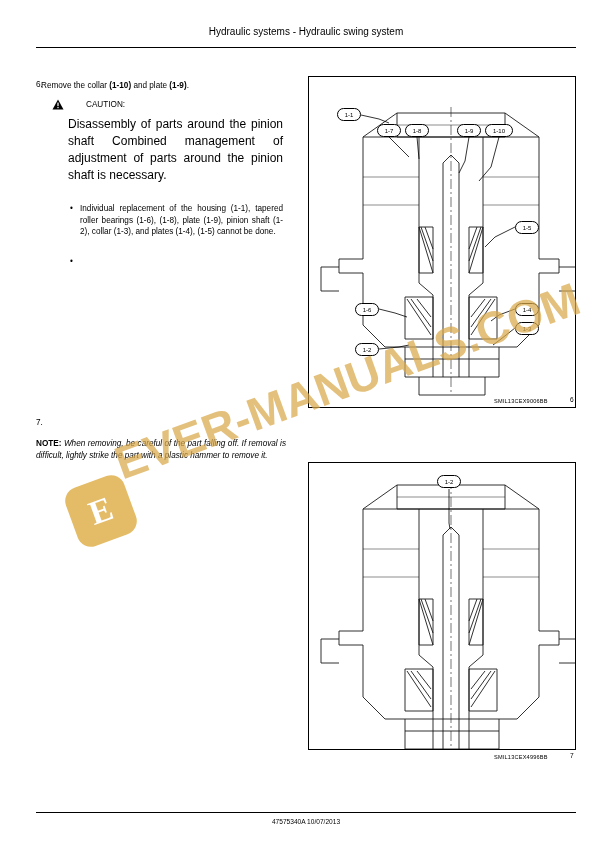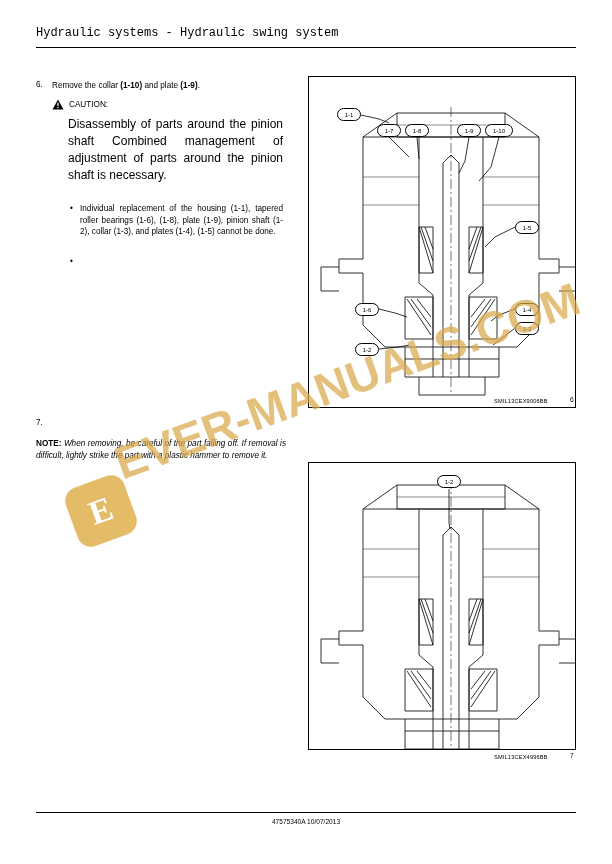--- a/index.html
+++ b/index.html
@@ -21,24 +21,23 @@
     width: 612px;
     height: 864px;
   }
 
   
   .header {
     position: absolute;
     left: 36px;
     top: 26px;
     width: 540px;
-    text-align: left;
-    font-size: 12px;
-    color: #000;
-    font-family: Liberation Mono, monospace;
+    text-align: center;
+    font-size: 10px;
+    color: #000;
   }
   .header-rule {
     position: absolute;
     left: 36px;
     top: 47px;
     width: 540px;
     height: 1px;
     background: #000;
   }
 
@@ -79,21 +78,21 @@
     line-height: 1.35;
   }
   .b { font-weight: bold; }
 
   .caution-row {
     position: absolute;
     left: 52px;
     top: 99px;
     display: flex;
     align-items: center;
-    gap: 5px;
+    gap: 22px;
   }
   .caution-label {
     font-size: 8.2px;
   }
   .warn-icon {
     width: 12px;
     height: 11px;
     position: relative;
     display: inline-block;
   }
@@ -209,21 +208,21 @@
 </style>
 </head>
 <body>
 
 <div class="page">
 
   <div class="header">Hydraulic systems - Hydraulic swing system</div>
   <div class="header-rule"></div>
 
   <div class="step-num" style="left:36px; top:80px;">6.</div>
-  <div class="step-text" style="left:52px; top:80px; width:230px;">Remove the collar <span class="b">(1-10)</span> and plate <span class="b">(1-9)</span>.</div>
+  <div class="step-text" style="left:41px; top:80px; width:230px;">Remove the collar <span class="b">(1-10)</span> and plate <span class="b">(1-9)</span>.</div>
 
   <div class="caution-row">
     <span class="warn-icon">
       <svg width="12" height="11" viewBox="0 0 12 11">
         <polygon points="6,0.5 11.5,10.5 0.5,10.5" fill="#000"></polygon>
         <rect x="5.4" y="3.6" width="1.2" height="3.6" fill="#fff"></rect>
         <rect x="5.4" y="8.0" width="1.2" height="1.2" fill="#fff"></rect>
       </svg>
     </span>
     <span class="caution-label">CAUTION:</span>

